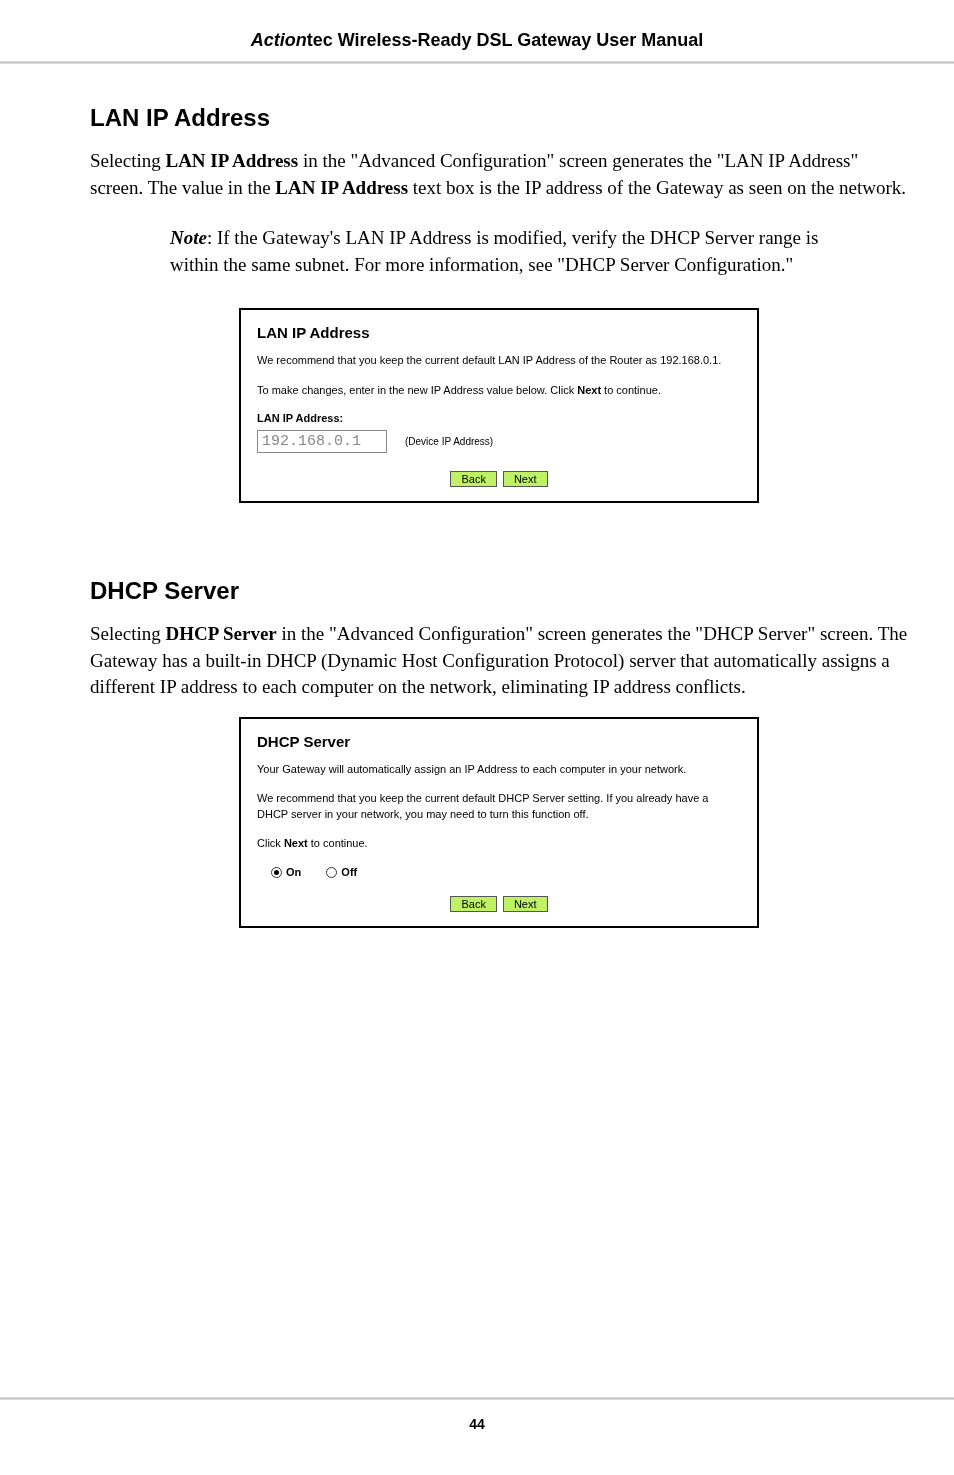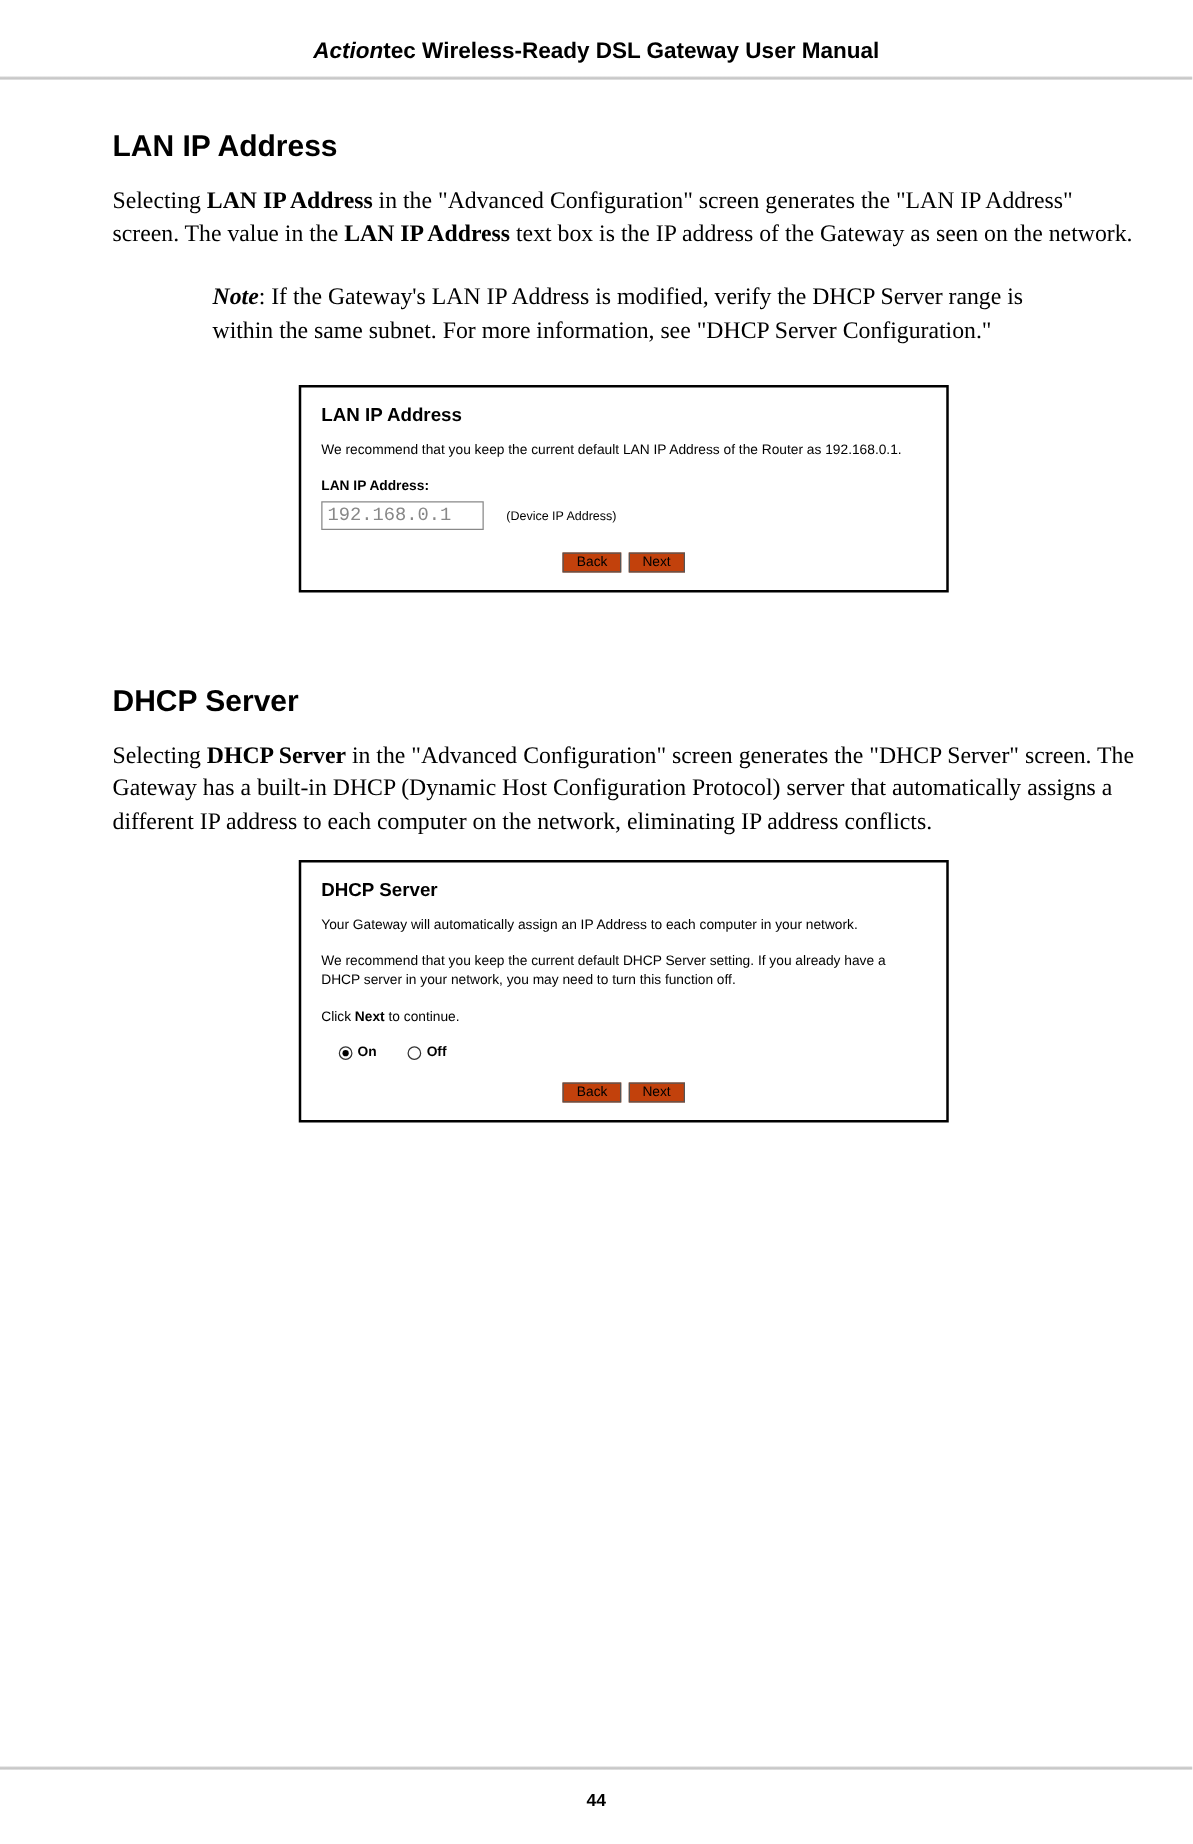--- a/index.html
+++ b/index.html
@@ -92,21 +92,21 @@
       font-size: 10px;
       margin-left: 18px;
     }
     .button-row {
       text-align: center;
       margin-top: 18px;
     }
     .ui-btn {
       display: inline-block;
       border: 1px solid #555;
-      background: #c2410c;
+      background: #bef264;
       font-size: 11px;
       font-family: Arial, sans-serif;
       padding: 1px 10px;
       margin: 0 3px;
       cursor: pointer;
     }
     .radio-row {
       font-size: 11px;
       font-weight: bold;
       margin: 10px 0 6px 14px;
@@ -130,21 +130,21 @@
       position: absolute;
       left: 2px;
       top: 2px;
       width: 5px;
       height: 5px;
       background: #000;
       border-radius: 50%;
     }
     .page-footer {
       position: absolute;
-      bottom: 27px;
+      bottom: 43px;
       left: 0;
       right: 0;
       text-align: center;
     }
     .footer-divider {
       height: 3px;
       background: linear-gradient(to bottom, #e8e8e8, #c0c0c0, #e8e8e8);
       margin-bottom: 16px;
     }
     .page-num {
@@ -172,20 +172,23 @@
     <span>Selecting </span><span class="bold">LAN IP Address</span><span> in the "Advanced Configuration" screen generates the "</span><span>LAN IP</span><span> Address" screen. The value in the </span><span class="bold">LAN IP Address</span><span> text box is the </span><span>IP</span><span> address of the Gateway as seen on the network.</span>
   </p>
 
   <div class="note-block">
     <span class="italic bold">Note</span><span>: If the Gateway's </span><span>LAN IP</span><span> Address is modified, verify the </span><span>DHCP</span><span> Server range is within the same subnet. For more information, see "</span><span>DHCP</span><span> Server Configuration."</span>
   </div>
 
   <div class="screenshot-box">
     <div class="screenshot-title">LAN IP Address</div>
     <div class="screenshot-p">We recommend that you keep the current default LAN IP Address of the Router as 192.168.0.1.</div>
+    <div class="screenshot-p">
+      <span>To make changes, enter in the new IP Address value below. Click </span><span class="bold">Next</span><span> to continue.</span>
+    </div>
     <div class="screenshot-label">LAN IP Address:</div>
     <div>
       <span class="ip-input">192.168.0.1</span><span class="input-note">(Device IP Address)</span>
     </div>
     <div class="button-row">
       <span class="ui-btn">Back</span><span class="ui-btn">Next</span>
     </div>
   </div>
 
   <div class="section-gap"></div>

